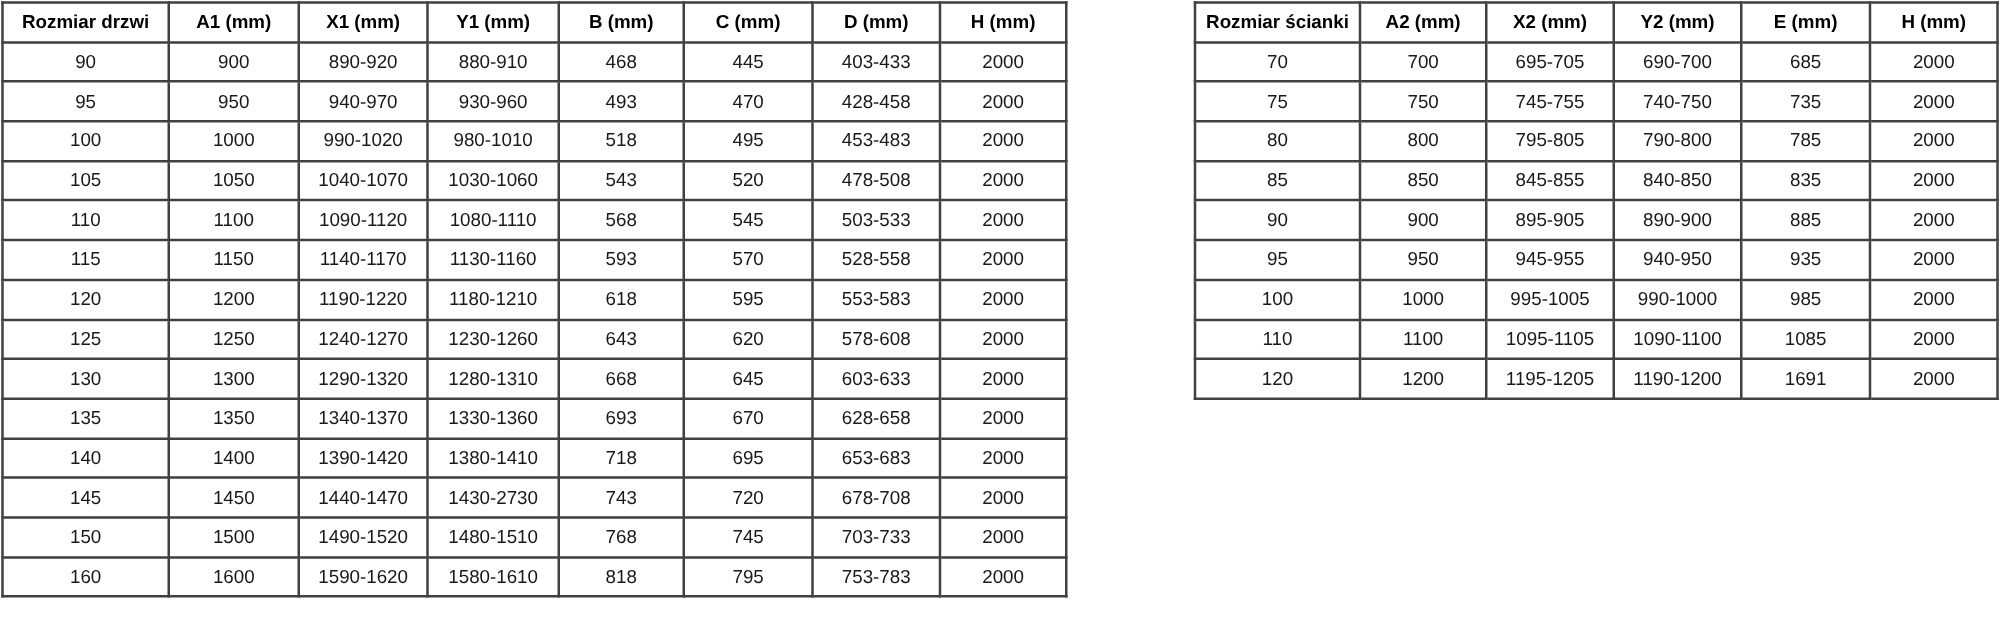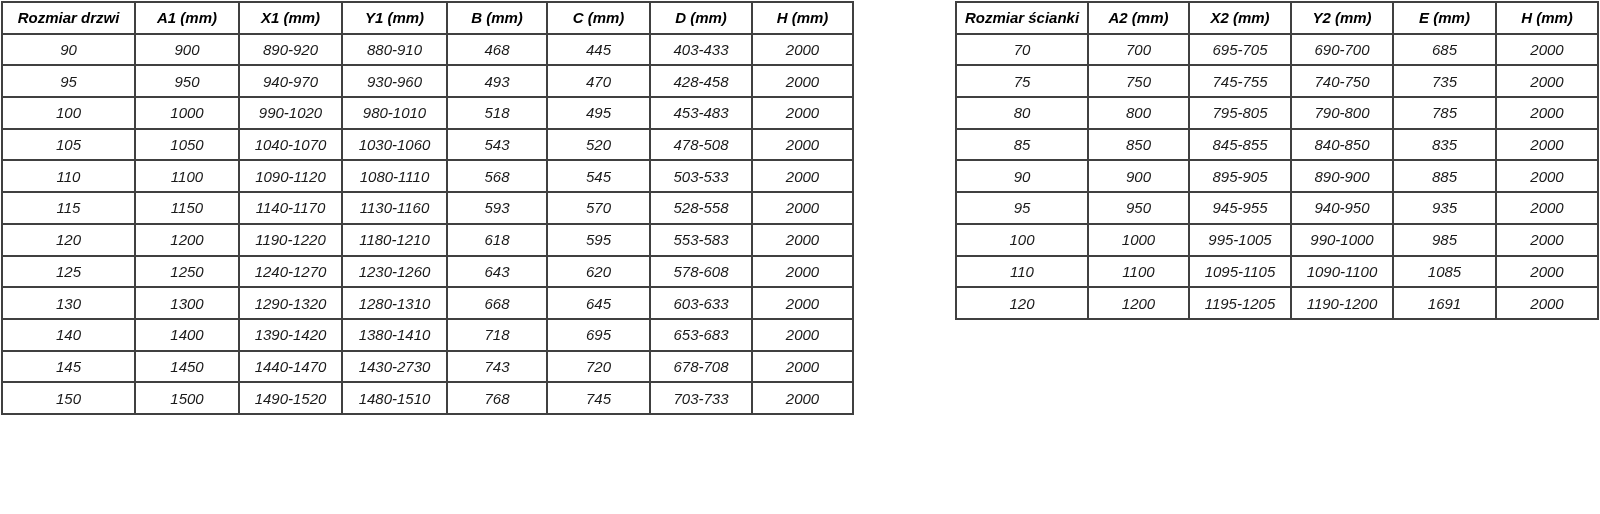--- a/index.html
+++ b/index.html
@@ -7,21 +7,20 @@
     padding: 0;
     background: #ffffff;
   }
   .canvas {
     position: relative;
     width: 1600px;
     height: 488px;
     background: #ffffff;
     font-family: "Liberation Sans", sans-serif;
     color: #111111;
-    font-style: italic;
   }
   table.spec-table {
     position: absolute;
     border-collapse: collapse;
     table-layout: fixed;
     background: #ffffff;
   }
   table.spec-table th,
   table.spec-table td {
     border: 2px solid #404040;
@@ -165,20 +164,30 @@
           <td>130</td>
           <td>1300</td>
           <td>1290-1320</td>
           <td>1280-1310</td>
           <td>668</td>
           <td>645</td>
           <td>603-633</td>
           <td>2000</td>
         </tr>
         <tr>
+          <td>135</td>
+          <td>1350</td>
+          <td>1340-1370</td>
+          <td>1330-1360</td>
+          <td>693</td>
+          <td>670</td>
+          <td>628-658</td>
+          <td>2000</td>
+        </tr>
+        <tr>
           <td>140</td>
           <td>1400</td>
           <td>1390-1420</td>
           <td>1380-1410</td>
           <td>718</td>
           <td>695</td>
           <td>653-683</td>
           <td>2000</td>
         </tr>
         <tr>
@@ -192,20 +201,30 @@
           <td>2000</td>
         </tr>
         <tr>
           <td>150</td>
           <td>1500</td>
           <td>1490-1520</td>
           <td>1480-1510</td>
           <td>768</td>
           <td>745</td>
           <td>703-733</td>
+          <td>2000</td>
+        </tr>
+        <tr>
+          <td>160</td>
+          <td>1600</td>
+          <td>1590-1620</td>
+          <td>1580-1610</td>
+          <td>818</td>
+          <td>795</td>
+          <td>753-783</td>
           <td>2000</td>
         </tr>
       </tbody>
     </table>
 
   <table id="wall-table" class="spec-table">
       <colgroup>
         <col style="width: 132px;">
         <col style="width: 101px;">
         <col style="width: 102px;">

